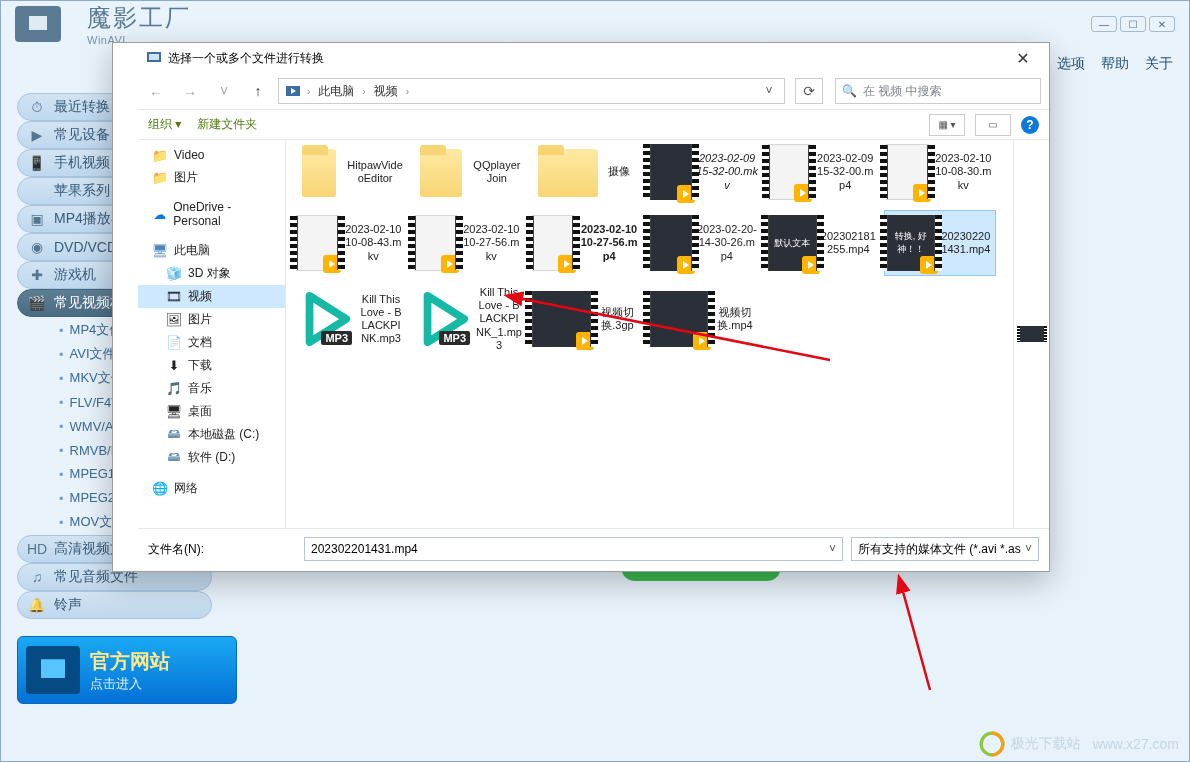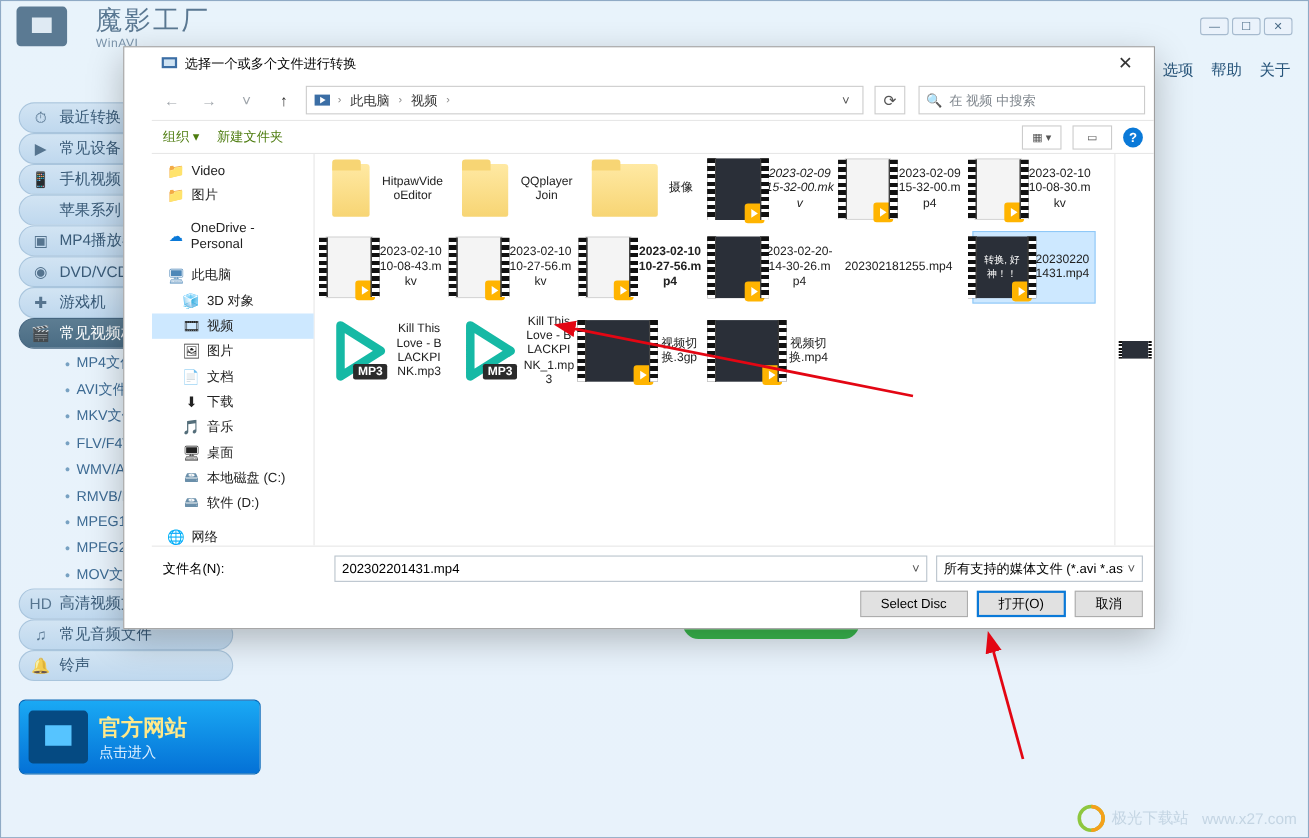--- a/index.html
+++ b/index.html
@@ -378,20 +378,24 @@
           </div>
           <div style="line-height:1.2;word-break:break-all;font-weight:bold;">2023-02-10 10-27-56.mp4</div>
         </div>
         <div class="fitem">
           <div class="thumb video">
             <span class="play-badge"></span>
           </div>
           <div style="line-height:1.2;word-break:break-all;">2023-02-20-14-30-26.mp4</div>
         </div>
         <div class="fitem">
+          <div class="thumb video">
+            <span class="inner-txt">默认文本</span>
+            <span class="play-badge"></span>
+          </div>
           <div style="line-height:1.2;word-break:break-all;">202302181255.mp4</div>
         </div>
         <div class="fitem selected">
           <div class="thumb video">
             <span class="inner-txt">转换, 好神！！</span>
             <span class="play-badge"></span>
           </div>
           <div style="line-height:1.2;word-break:break-all;">202302201431.mp4</div>
         </div>
         <div class="fitem">
@@ -434,25 +438,20 @@
     <div class="fn-row">
       <label>文件名(N):</label>
       <div class="fn-input">
         <span>202302201431.mp4</span>
           <span style="color:#555">˅</span>
       </div>
       <div class="filter">
         <span style="white-space:nowrap; overflow:hidden;">所有支持的媒体文件 (*.avi *.asf</span>
           <span style="color:#555">˅</span>
       </div>
-    </div>
-    <div class="btn-row">
-      <div class="btn">Select Disc</div>
-      <div class="btn primary">打开(O)</div>
-      <div class="btn">取消</div>
     </div>
   </div>
 </div>
 
 <div class="arrow" style="left:500px; top:290px;">
   <svg width="340" height="80">
       <defs>
         <marker id="ah1" markerWidth="10" markerHeight="10" refX="2" refY="3" orient="auto">
           <path d="M0,0 L0,6 L8,3 z" fill="#e30613"></path>
         </marker>

